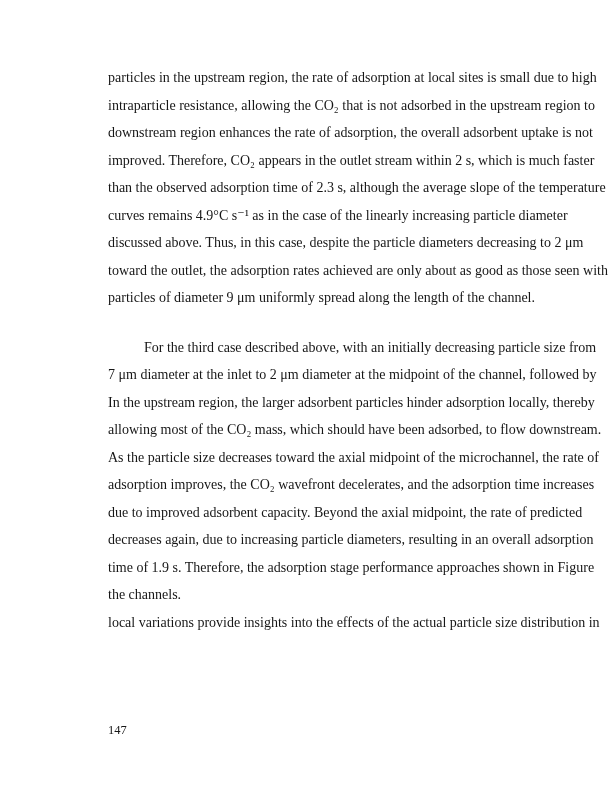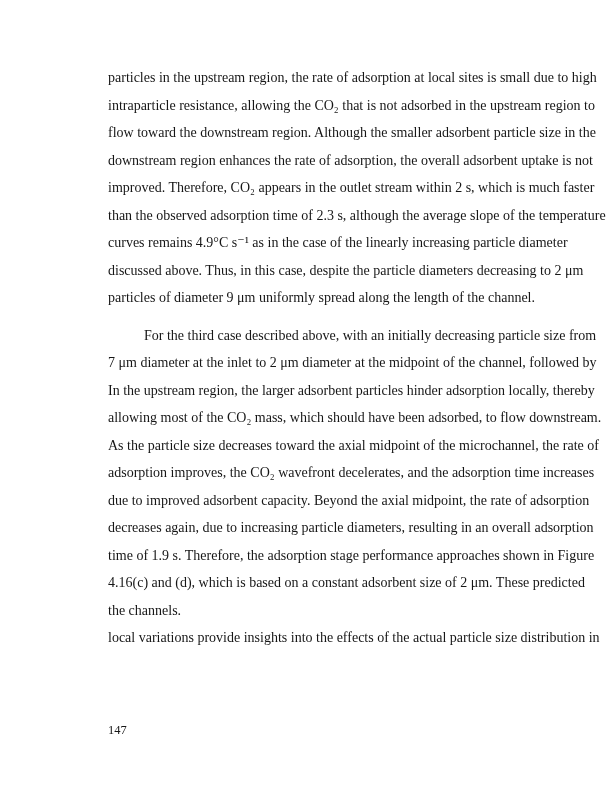--- a/index.html
+++ b/index.html
@@ -21,21 +21,21 @@
     left: 108px;
     top: 64px;
     width: 432px;
     font-size: 14px;
   }
   .paragraph {
     margin: 0;
     padding: 0;
   }
   .paragraph + .paragraph {
-    margin-top: 10px;
+    margin-top: 22px;
   }
   .line {
     line-height: 27.5px;
     height: 27.5px;
     text-align: justify;
     text-align-last: justify;
     white-space: nowrap;
   }
   .line.para-end {
     text-align-last: left;
@@ -55,40 +55,39 @@
 </style>
 </head>
 <body>
 
 <div class="page">
   <div class="text-block">
 
     <div class="paragraph">
       <div class="line">particles in the upstream region, the rate of adsorption at local sites is small due to high</div>
       <div class="line">intraparticle resistance, allowing the CO₂ that is not adsorbed in the upstream region to</div>
-      <div class="line">flow toward the downstream region. Although the smaller adsorbent particle size in the</div>
       <div class="line">downstream region enhances the rate of adsorption, the overall adsorbent uptake is not</div>
       <div class="line">improved. Therefore, CO₂ appears in the outlet stream within 2 s, which is much faster</div>
       <div class="line">than the observed adsorption time of 2.3 s, although the average slope of the temperature</div>
       <div class="line">curves remains 4.9°C s⁻¹ as in the case of the linearly increasing particle diameter</div>
       <div class="line">discussed above. Thus, in this case, despite the particle diameters decreasing to 2 μm</div>
+      <div class="line">toward the outlet, the adsorption rates achieved are only about as good as those seen with</div>
       <div class="line para-end">particles of diameter 9 μm uniformly spread along the length of the channel.</div>
     </div>
 
     <div class="paragraph">
       <div class="line indent-first">For the third case described above, with an initially decreasing particle size from</div>
       <div class="line">7 μm diameter at the inlet to 2 μm diameter at the midpoint of the channel, followed by</div>
       <div class="line">In the upstream region, the larger adsorbent particles hinder adsorption locally, thereby</div>
       <div class="line">allowing most of the CO₂ mass, which should have been adsorbed, to flow downstream.</div>
       <div class="line">As the particle size decreases toward the axial midpoint of the microchannel, the rate of</div>
       <div class="line">adsorption improves, the CO₂ wavefront decelerates, and the adsorption time increases</div>
-      <div class="line">due to improved adsorbent capacity. Beyond the axial midpoint, the rate of adsorption</div>
+      <div class="line">due to improved adsorbent capacity. Beyond the axial midpoint, the rate of predicted</div>
       <div class="line">decreases again, due to increasing particle diameters, resulting in an overall adsorption</div>
       <div class="line">time of 1.9 s. Therefore, the adsorption stage performance approaches shown in Figure</div>
-      <div class="line">4.16(c) and (d), which is based on a constant adsorbent size of 2 μm. These predicted</div>
       <div class="line para-end">the channels.</div>
       <div class="line">local variations provide insights into the effects of the actual particle size distribution in</div>
     </div>
 
   </div>
 
   <div class="page-number">147</div>
 </div>
 
 </body></html>

